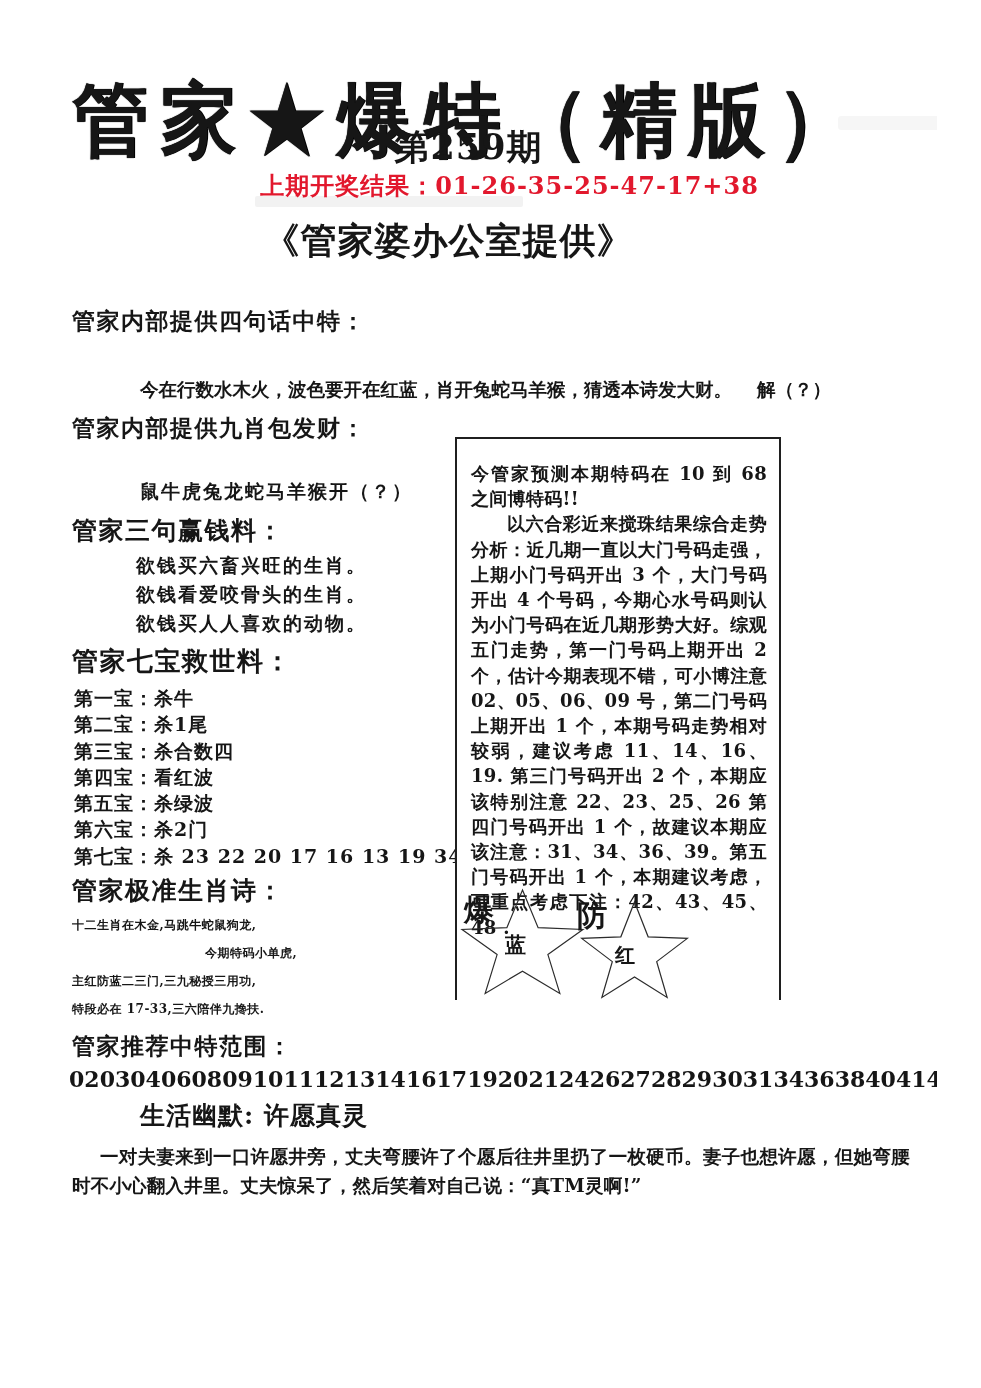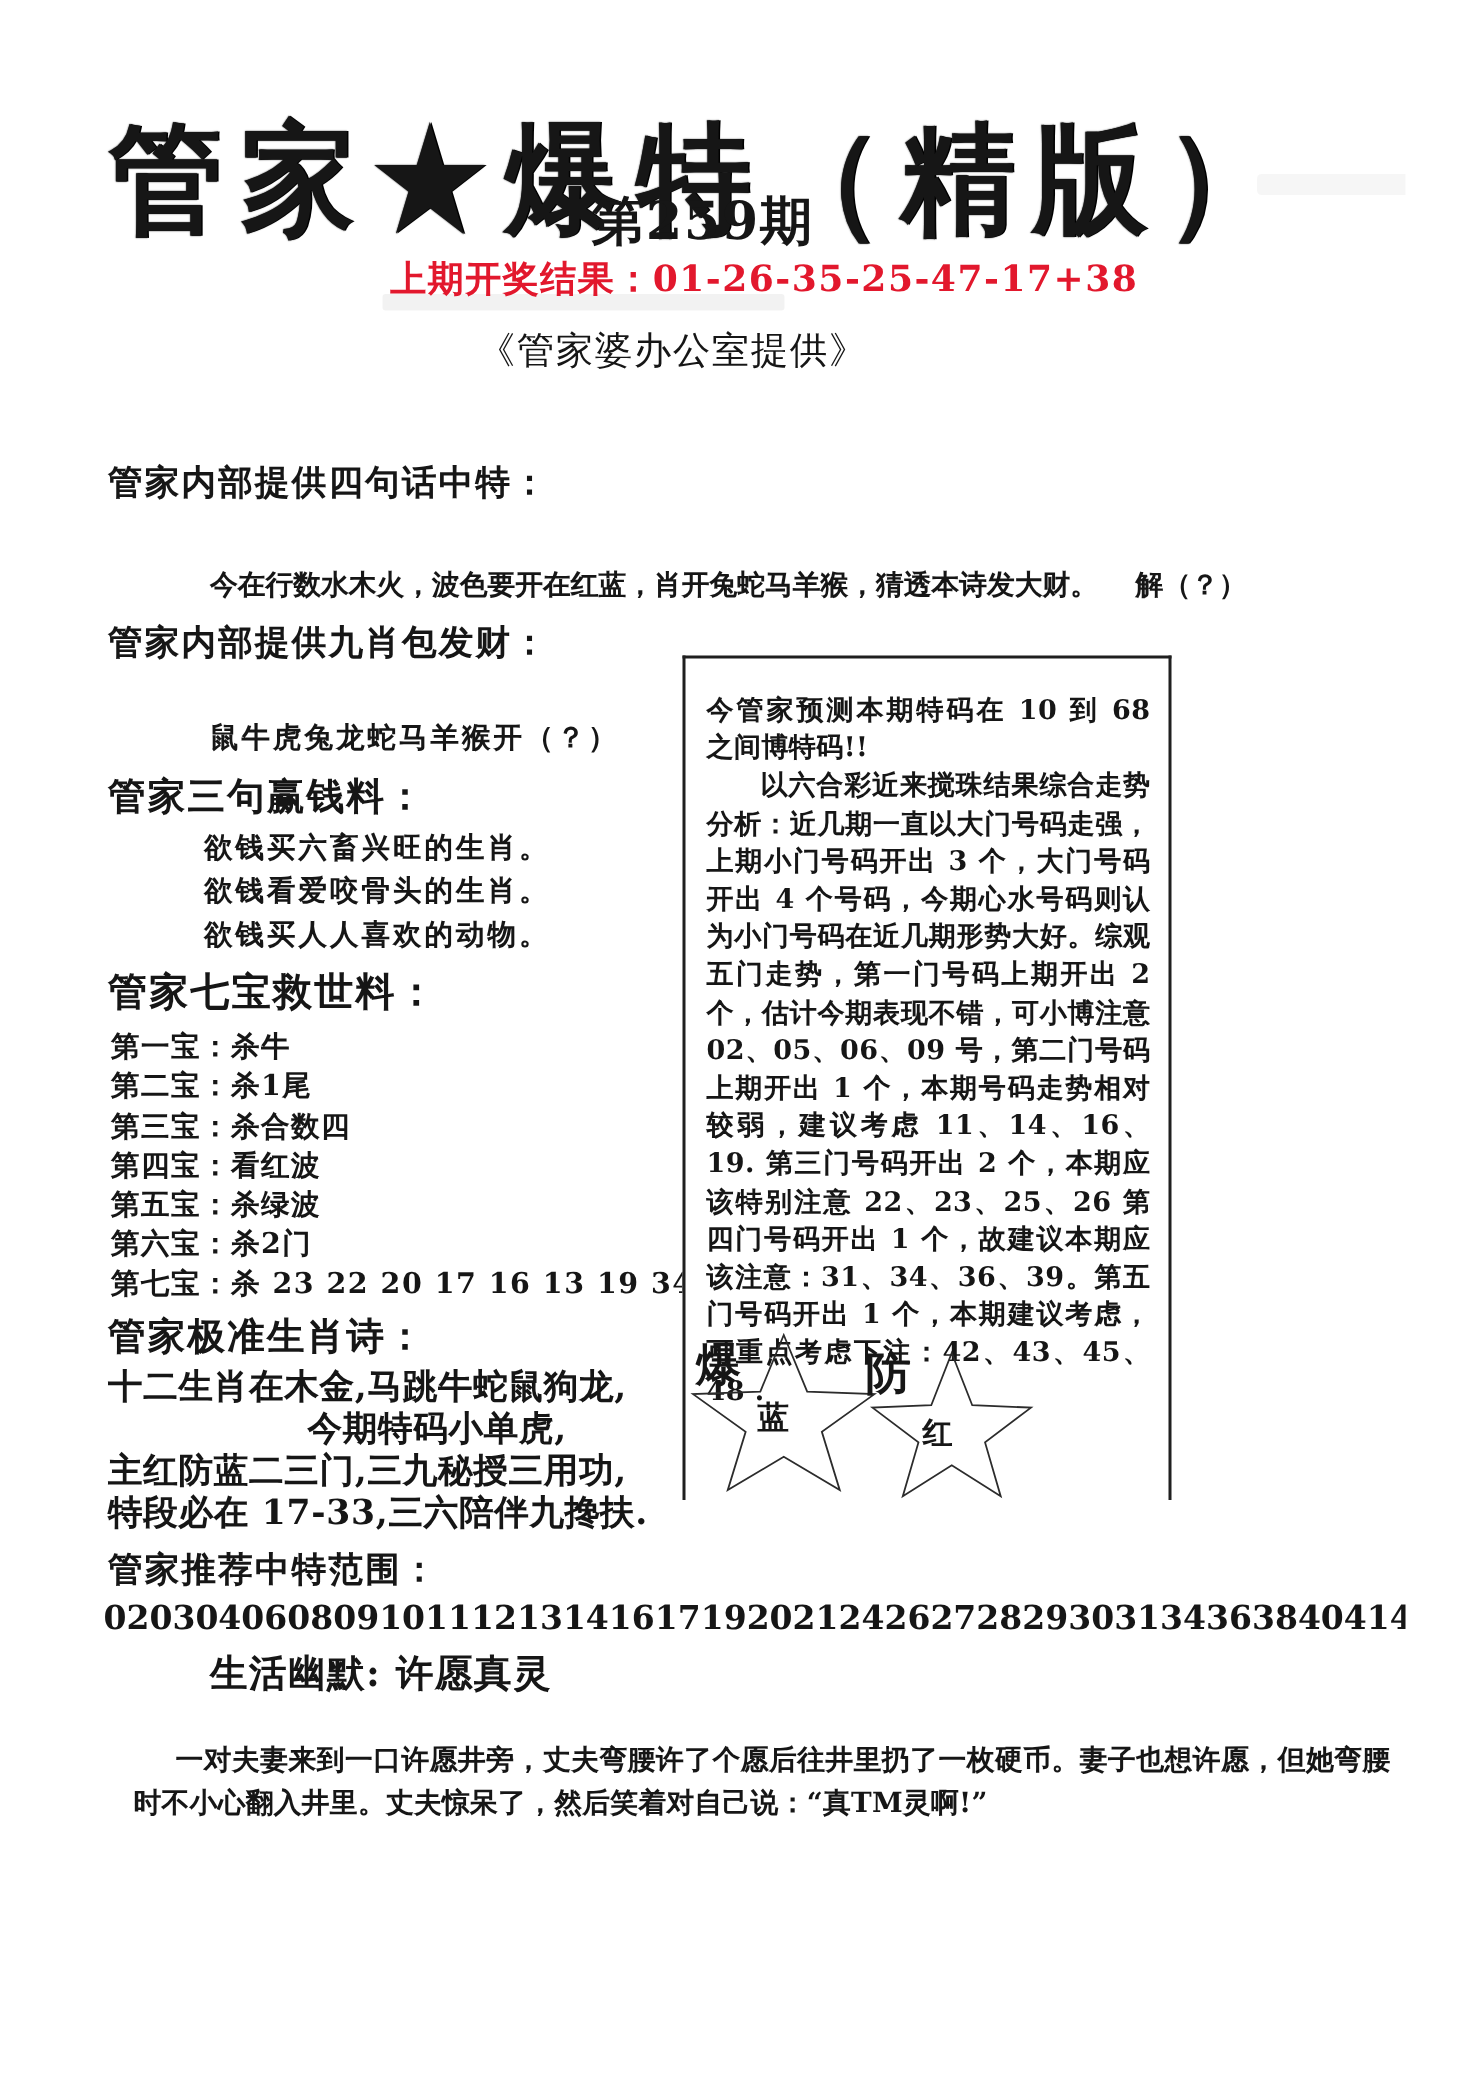--- a/index.html
+++ b/index.html
@@ -32,21 +32,21 @@
   }
   .result {
     position:absolute; top:170px; left:0; right:0;
     text-align:center; padding-left:82px;
     font-size:24px; font-weight:700; letter-spacing:1px;
     color:var(--accent-red, #e2182d);
   }
   .provider {
     position:absolute; top:217px; left:0; right:0;
     text-align:center; padding-right:40px;
-    font-size:25px; font-weight:400; letter-spacing:1px;
+    font-size:36px; font-weight:700; letter-spacing:1px;
   }
 
   
   .h { position:absolute; left:72px; font-weight:700; letter-spacing:1.5px; white-space:nowrap; }
   .h-four  { top:306px; font-size:23px; }
   .h-nine  { top:413px; font-size:23px; }
   .h-three { top:514px; font-size:25px; }
   .h-seven { top:644px; font-size:26px; }
   .h-poem  { top:874px; font-size:25px; }
   .h-range { top:1031px; font-size:23px; }
@@ -54,35 +54,35 @@
   .four-content { position:absolute; left:140px; top:377px; font-size:18.5px; font-weight:700; white-space:nowrap; }
   .nine-content { position:absolute; left:140px; top:479px; font-size:19px; font-weight:700; letter-spacing:2px; white-space:nowrap; }
 
   .three-lines { position:absolute; left:136px; top:551px; }
   .three-lines p { margin:0; font-size:19px; font-weight:700; line-height:29px; letter-spacing:2px; white-space:nowrap; }
 
   .seven-lines { position:absolute; left:74px; top:685px; }
   .seven-lines p { margin:0; font-size:19px; font-weight:700; line-height:26.3px; letter-spacing:1px; white-space:nowrap; }
 
   .poem-lines { position:absolute; left:72px; top:911px; }
-  .poem-lines p { margin:0; font-size:23px; font-weight:700; line-height:28px; letter-spacing:0.5px; white-space:nowrap; }
+  .poem-lines p { margin:0; font-size:12px; font-weight:700; line-height:28px; letter-spacing:0.5px; white-space:nowrap; }
   .poem-lines p:nth-child(2) { padding-left:133px; }
 
   .numbers {
     position:absolute; left:69px; top:1066px; width:838px;
     display:flex; justify-content:space-between;
     font-size:22px; font-weight:600;
   }
   .numbers span { display:inline-block; }
 
   .humor-h { position:absolute; left:140px; top:1099px; font-size:25px; font-weight:700; letter-spacing:1px; white-space:nowrap; }
   .joke {
     position:absolute; left:72px; top:1143px; width:838px;
     font-size:18.5px; font-weight:600; line-height:28.5px;
-    text-indent:28px; letter-spacing:0.2px; text-align:justify; margin:17px;
+    text-indent:28px; letter-spacing:0.2px; text-align:justify; margin:0;
   }
 
   
   .box {
     position:absolute; left:455px; top:437px; width:322px; height:561px;
     border:2px solid var(--border, #1f1f1f); border-bottom:none;
     background:#ffffff;
   }
   .box-text { padding:22px 12px 0 14px; }
   .box-text p {

